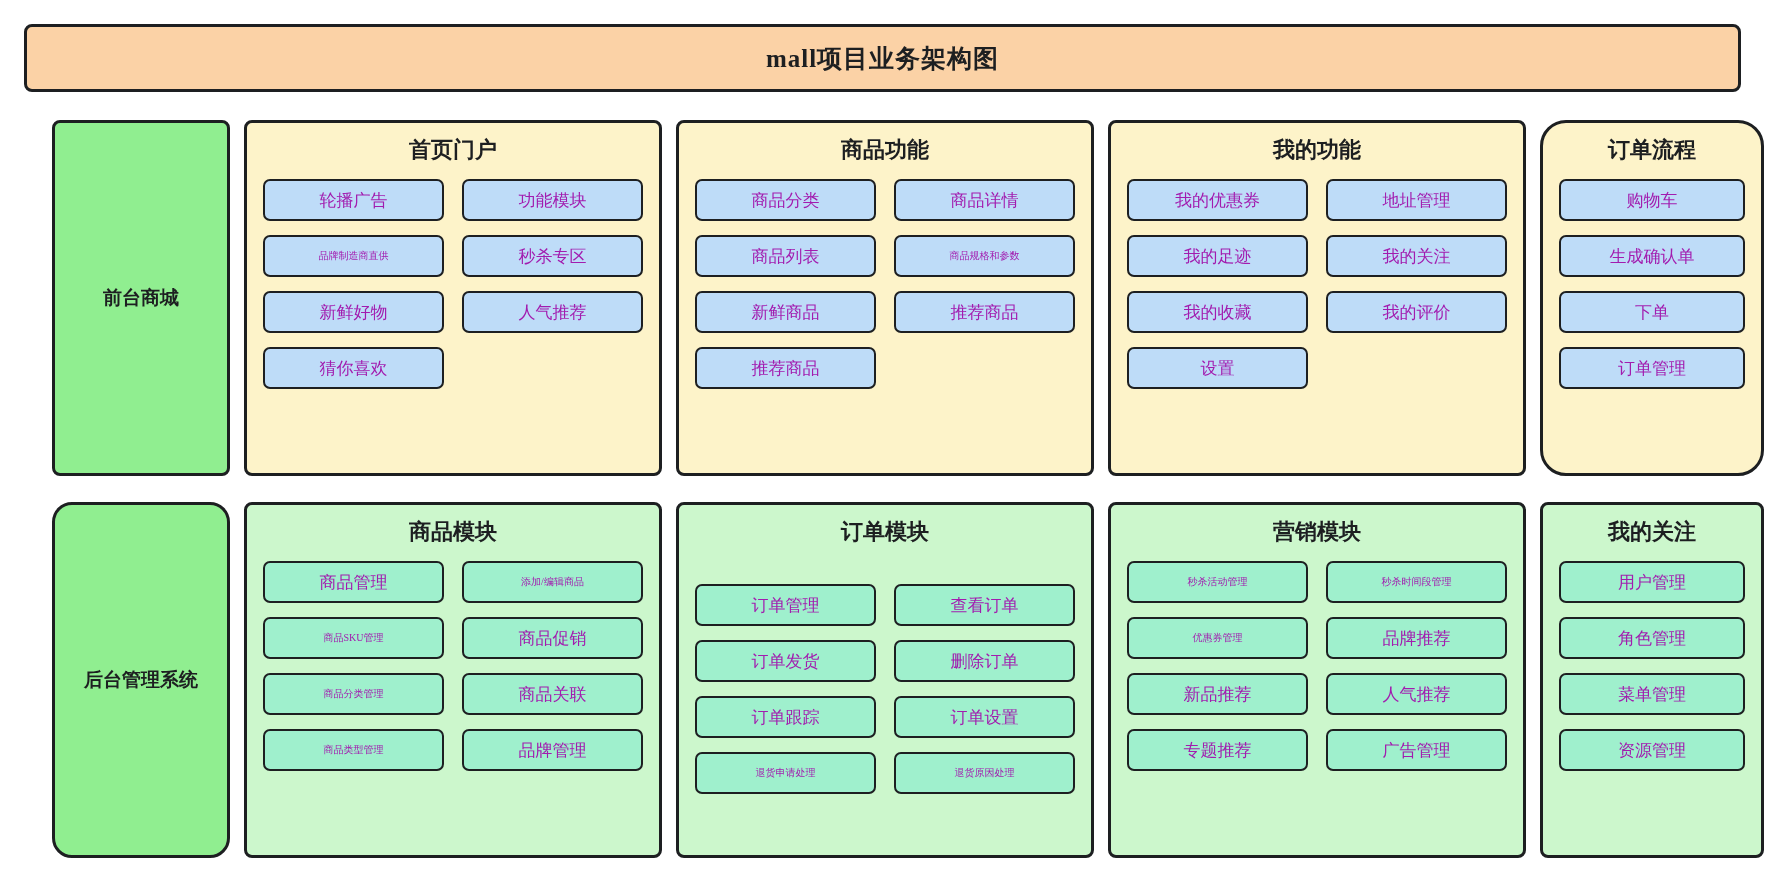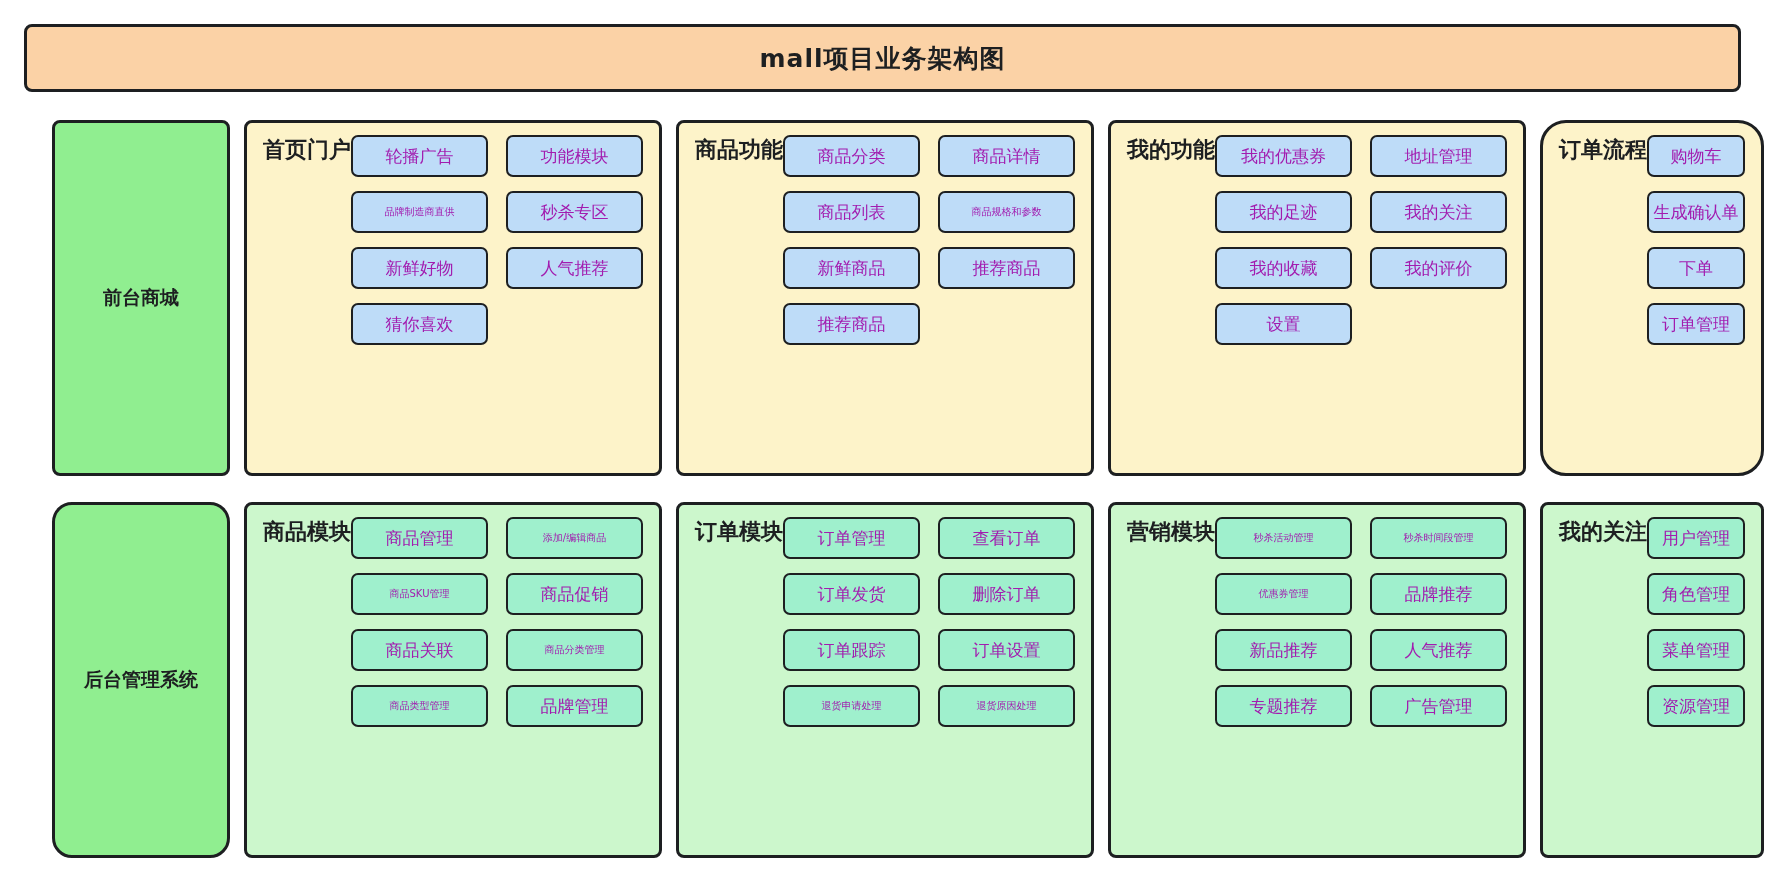--- a/index.html
+++ b/index.html
@@ -15,20 +15,21 @@
     overflow: hidden;
   }
   #diagram {
     position: relative;
     width: 1765px;
     height: 882px;
     box-sizing: border-box;
     padding: 24px 24px 24px 24px;
     display: flex;
     flex-direction: column;
+    font-family: Liberation Serif, serif;
   }
 
   
   .title-banner {
     height: 62px;
     background: #fbd2a6;
     border: 3px solid #1d1f21;
     border-radius: 8px;
     display: flex;
     align-items: center;
@@ -69,21 +70,21 @@
   .side-label.front { background: #90ee90; }
   .side-label.admin { background: #90ee90; border-radius: 20px; }
 
   
   .group {
     border: 3px solid #1d1f21;
     border-radius: 8px;
     padding: 12px 16px 14px 16px;
     box-sizing: border-box;
     display: flex;
-    flex-direction: row;
+    flex-direction: column;
   }
   .group.yellow { background: #fdf3c9; }
   .group.green  { background: #ccf7cc; }
 
   .group-title {
     font-size: 22px;
     font-weight: bold;
     color: #1d1f21;
     text-align: center;
     margin-bottom: 14px;
@@ -118,21 +119,21 @@
   .chip.green { background: #9ff0cd; }
   .chip.small { font-size: 10px; }
 
   
   .g-home    { flex: 0 0 418px; }
   .g-product { flex: 0 0 418px; }
   .g-mine    { flex: 0 0 418px; }
   .g-order   { flex: 0 0 224px; border-radius: 26px; }
 
   .g-pmod    { flex: 0 0 418px; }
-  .g-omod    { flex: 0 0 418px; }
+  .g-omod    { flex: 0 0 418px; gap: 23px; }
   .g-mmod    { flex: 0 0 418px; }
   .g-amod    { flex: 0 0 224px; }
 </style>
 </head>
 <body>
 
 <div id="diagram">
 
   <div class="title-banner">mall项目业务架构图</div>
 
@@ -194,22 +195,22 @@
 
     <div class="side-label admin">后台管理系统</div>
 
     <div class="group green g-pmod">
       <div class="group-title">商品模块</div>
       <div class="chips two-col">
         <div class="chip green">商品管理</div>
         <div class="chip green small">添加/编辑商品</div>
         <div class="chip green small">商品SKU管理</div>
         <div class="chip green">商品促销</div>
+        <div class="chip green small">商品分类管理</div>
         <div class="chip green">商品关联</div>
-        <div class="chip green small">商品分类管理</div>
         <div class="chip green small">商品类型管理</div>
         <div class="chip green">品牌管理</div>
       </div>
     </div>
 
     <div class="group green g-omod">
       <div class="group-title">订单模块</div>
       <div class="chips two-col">
         <div class="chip green">订单管理</div>
         <div class="chip green">查看订单</div>

